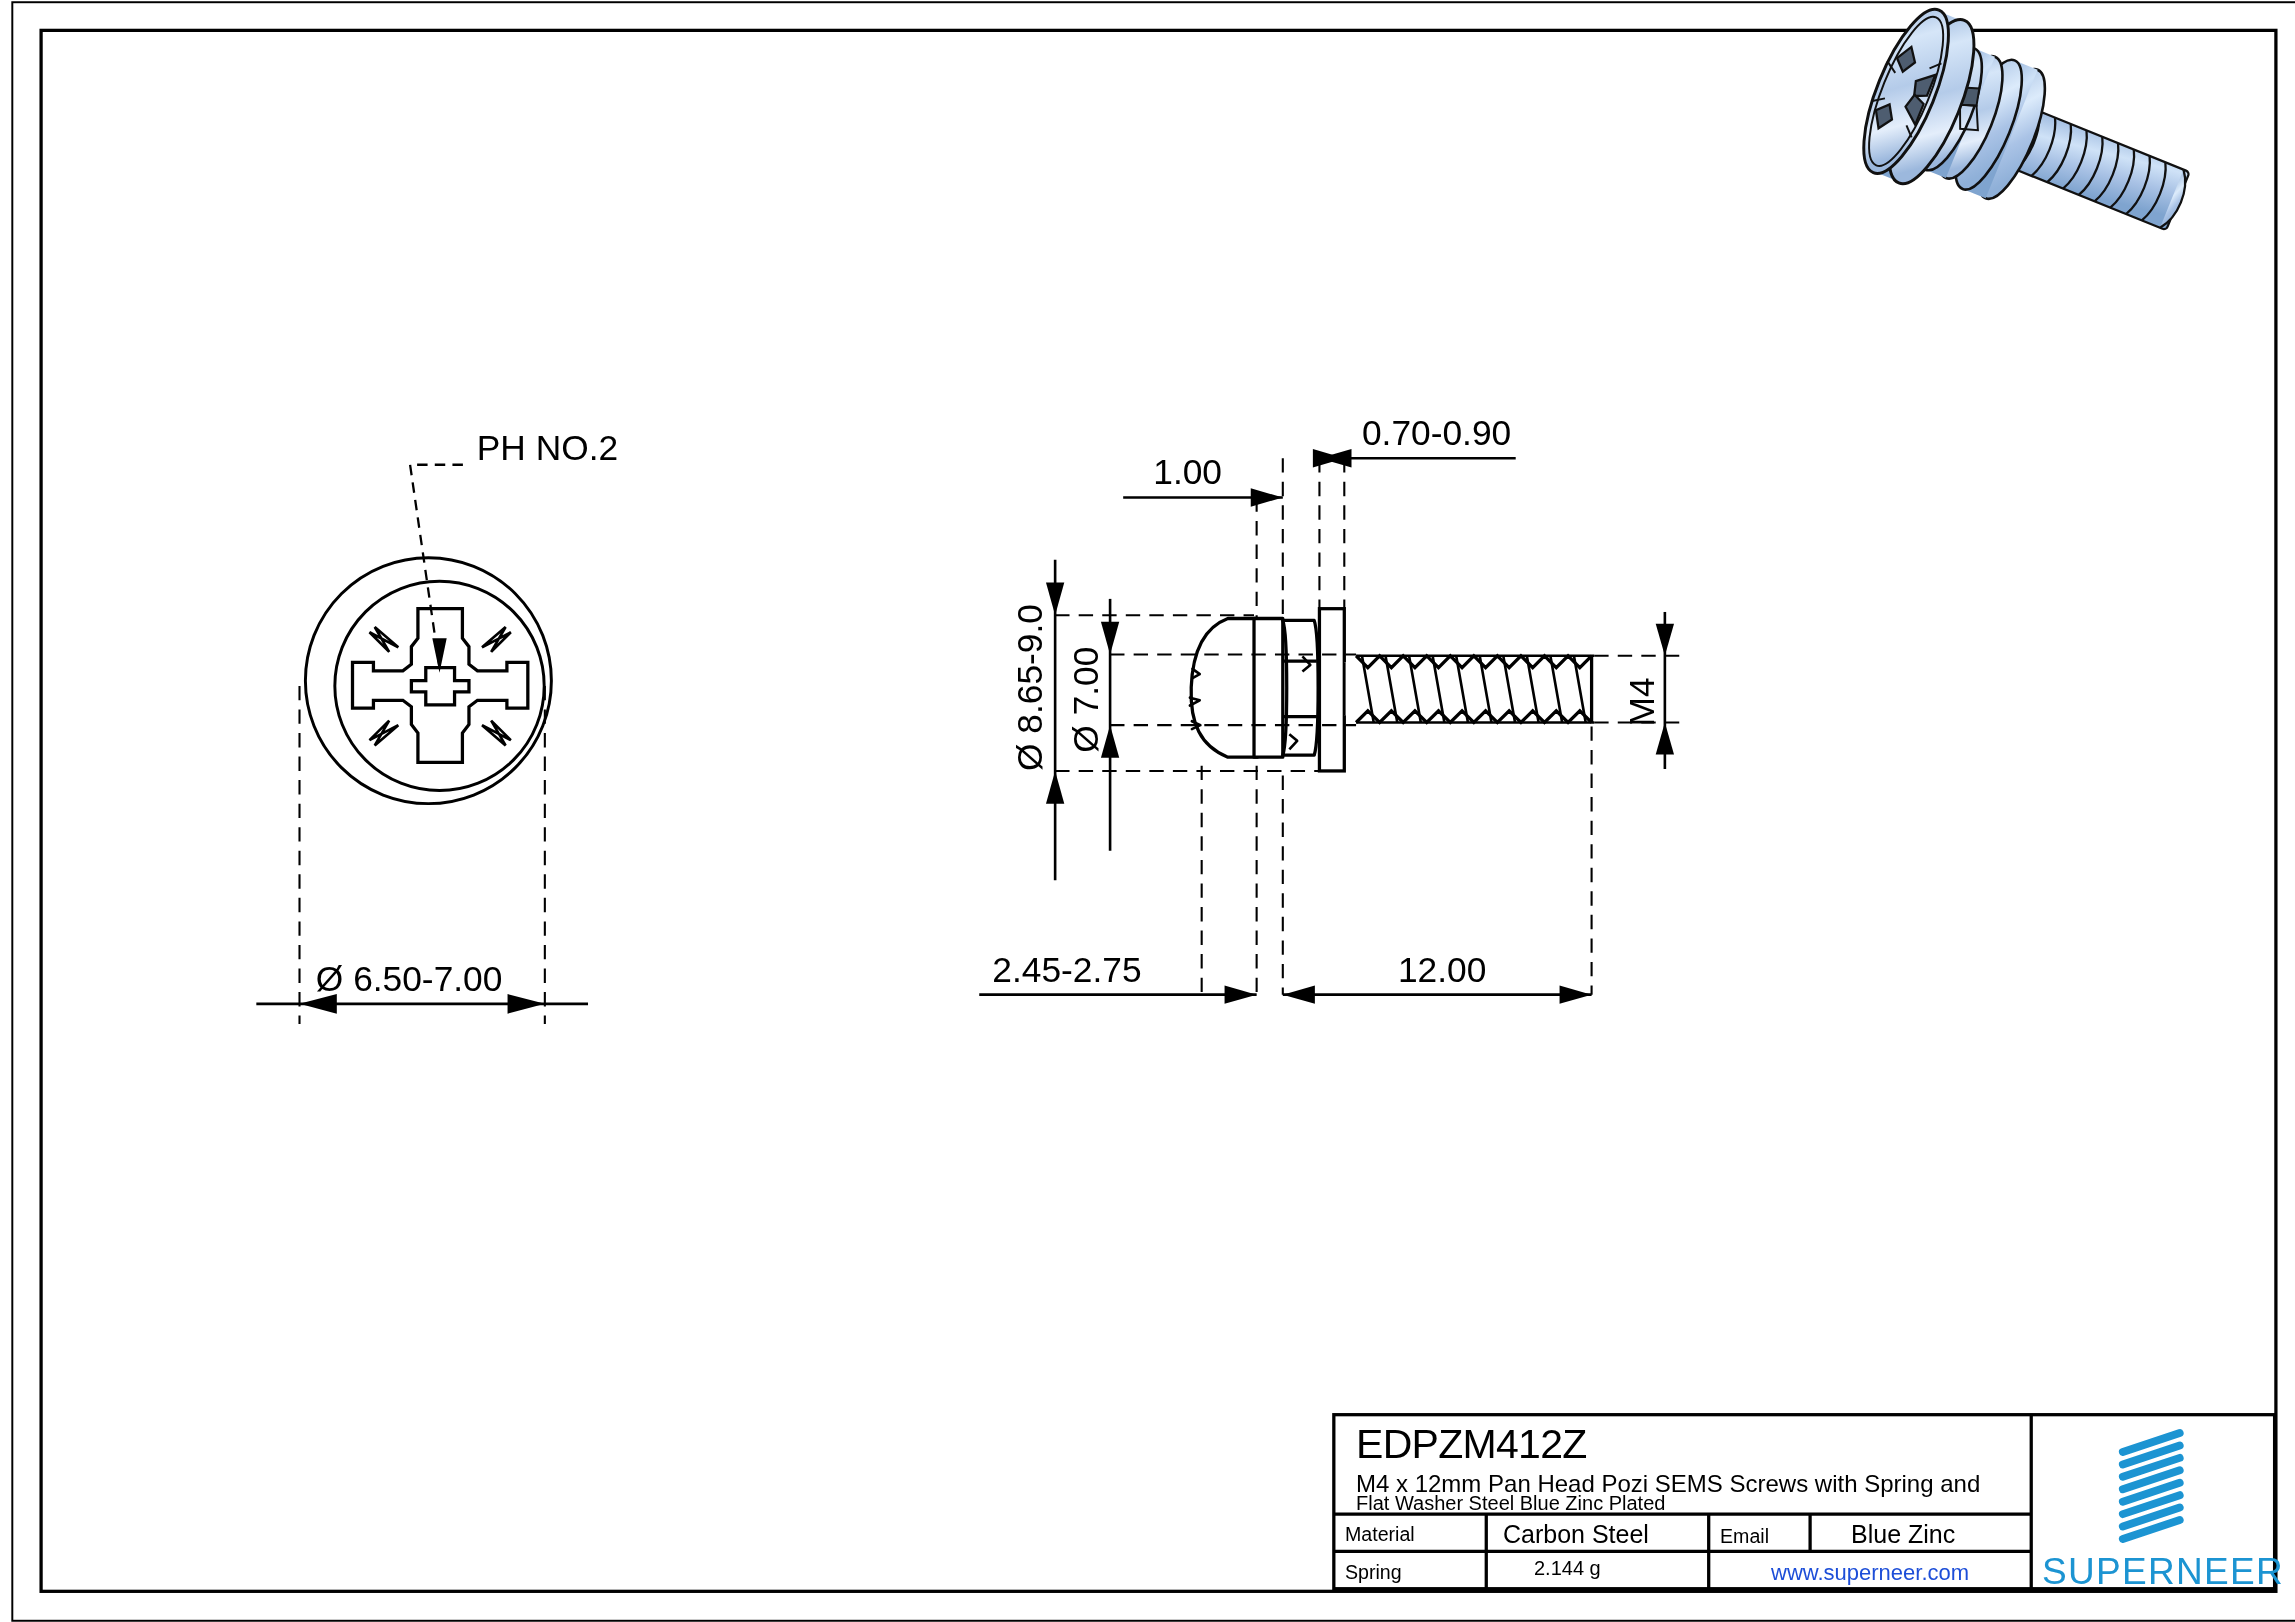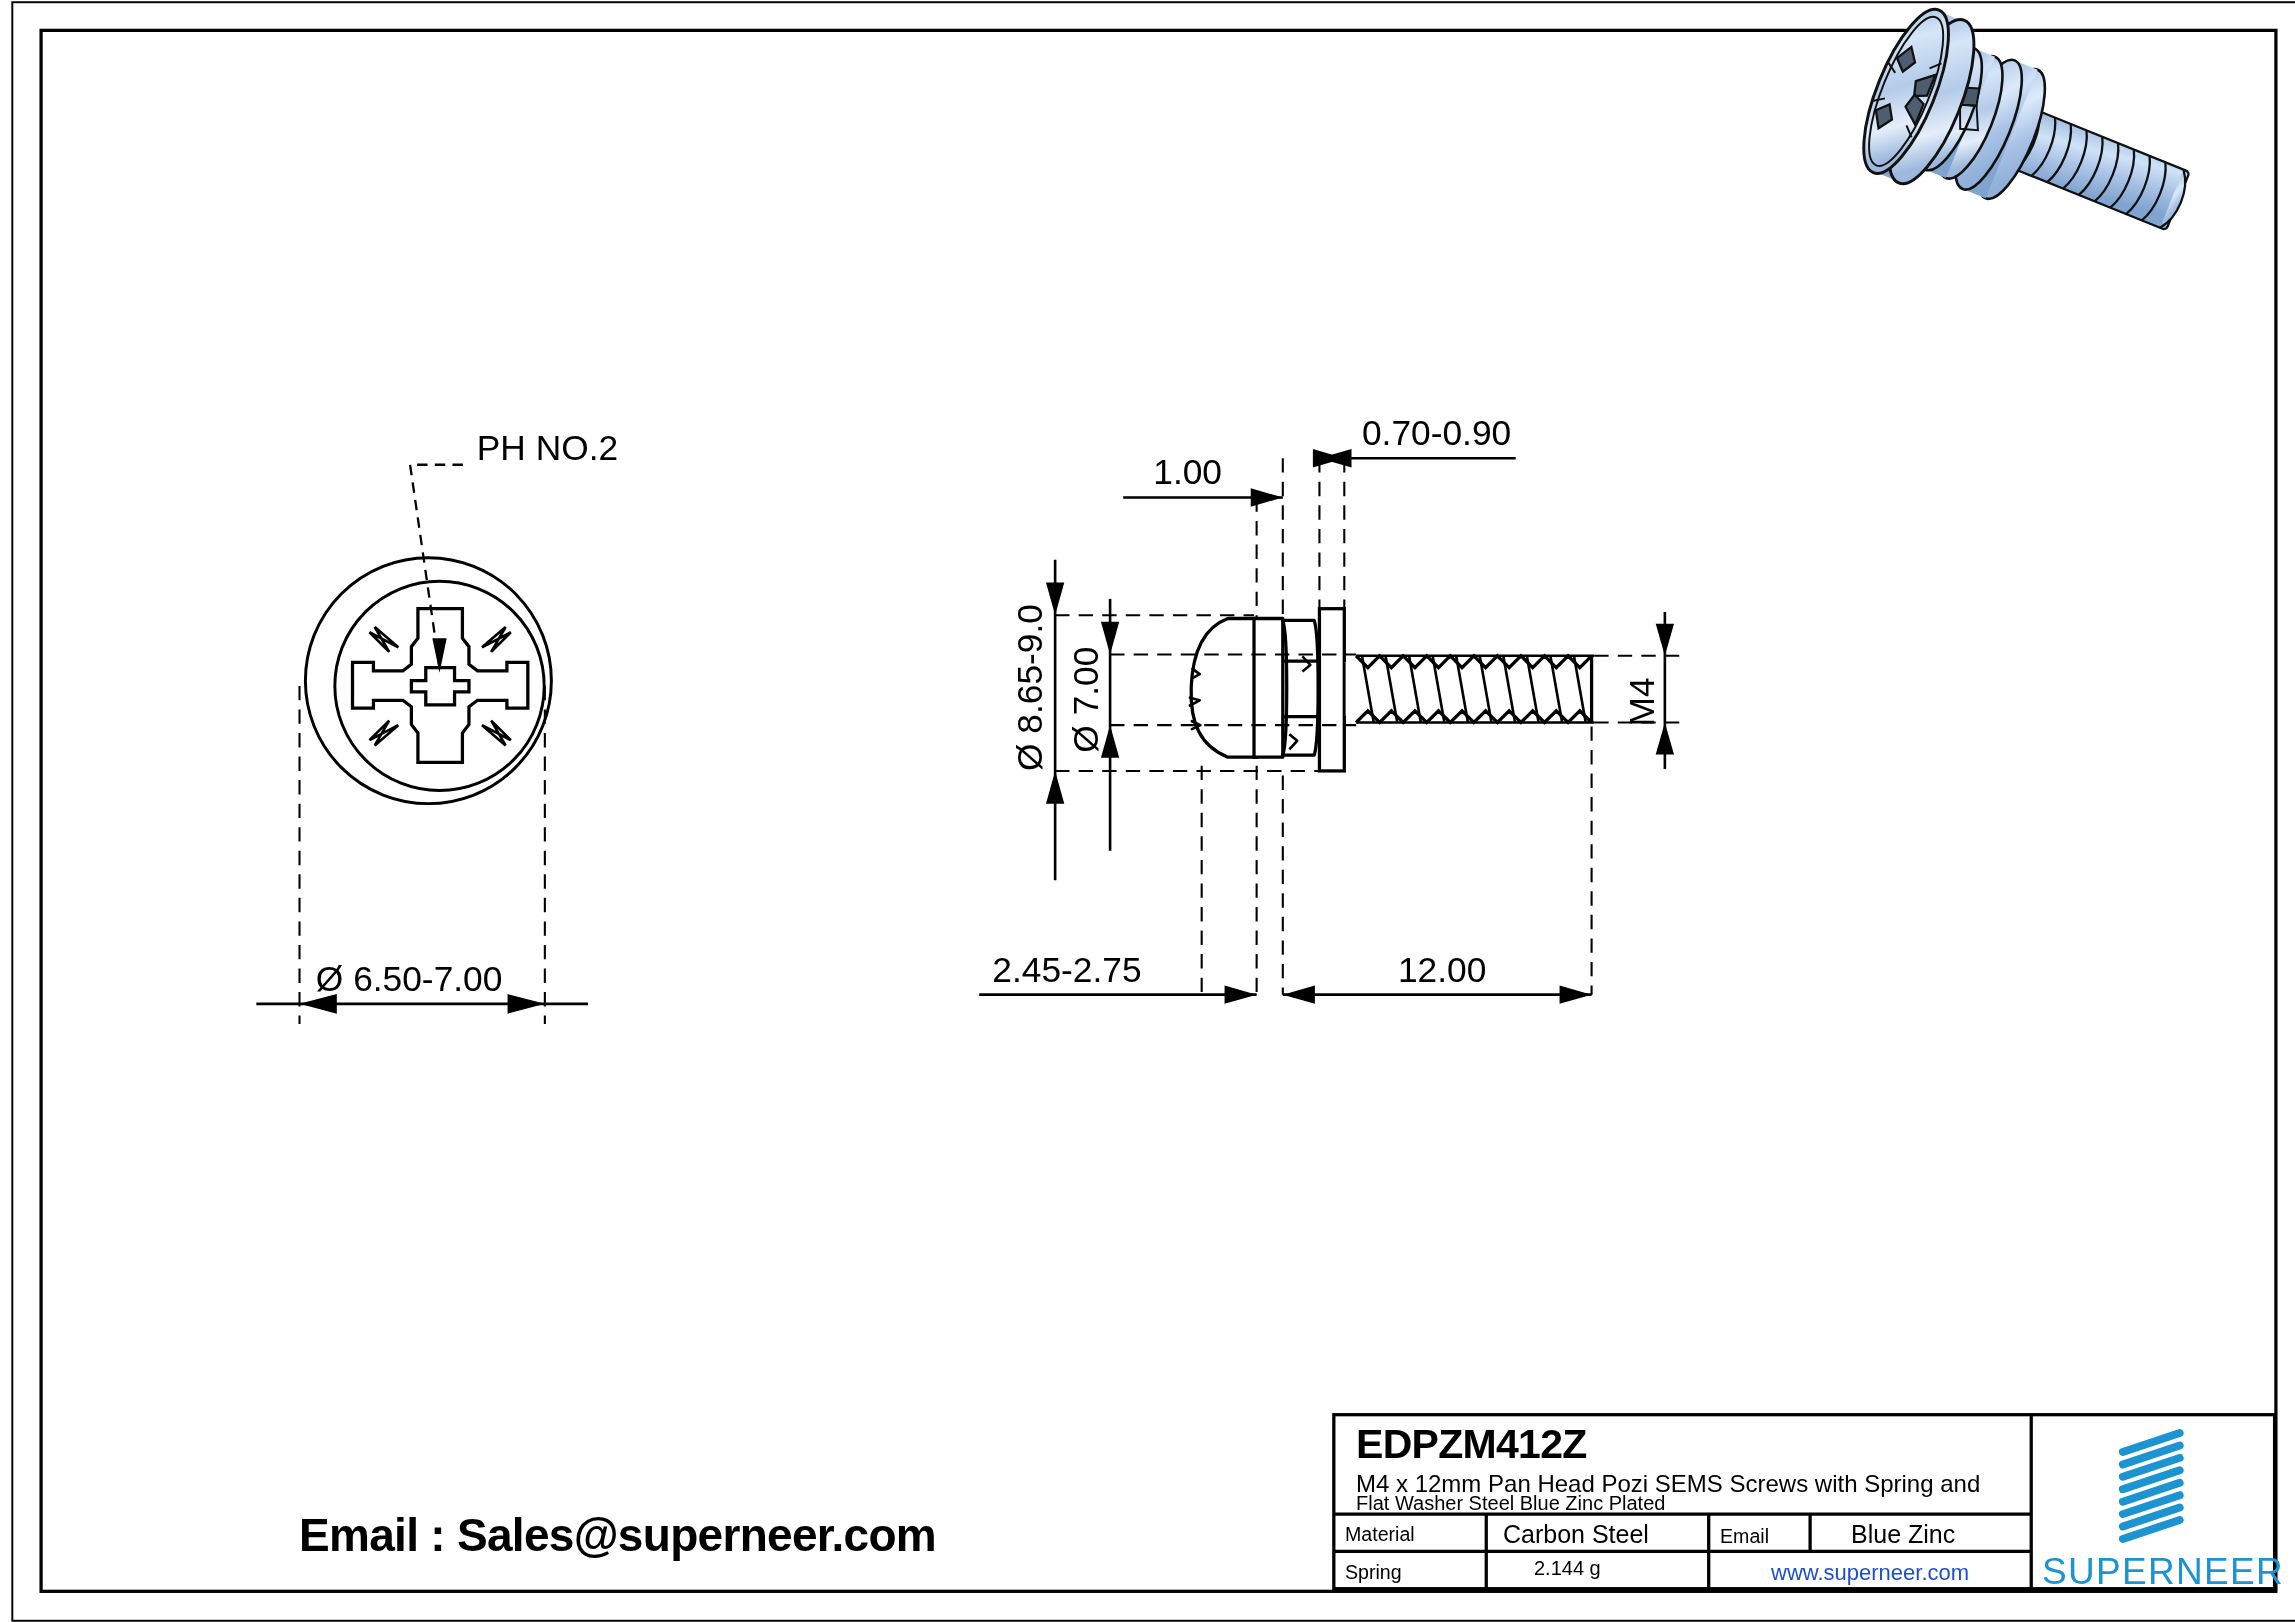--- a/index.html
+++ b/index.html
@@ -321,40 +321,39 @@
             <path d="M 36 62 L 18 50"></path>
             <path d="M 36 104 L 18 116"></path>
             <path d="M 82 36 L 96 22"></path>
             <path d="M 82 130 L 96 144"></path>
           </g>
         </g>
       </g>
     </g>
   </svg>
 
-  <div class="tb-text" style="left:288px; top:1508px; font-size:46px; font-weight:bold; letter-spacing:-0.7px;">Email : Sales@superneer.com</div>
 
   <svg class="layer" viewBox="0 0 3508 2480" width="2295" height="1623">
     <g stroke="#000" fill="none" stroke-width="5">
 
       <rect x="2022" y="2162" width="1438" height="266"></rect>
 
       <line x1="3088" y1="2162" x2="3088" y2="2428"></line>
 
       <line x1="2022" y1="2314" x2="3088" y2="2314"></line>
 
       <line x1="2022" y1="2371" x2="3088" y2="2371"></line>
 
       <line x1="2255" y1="2314" x2="2255" y2="2428"></line>
       <line x1="2595" y1="2314" x2="2595" y2="2428"></line>
       <line x1="2750" y1="2314" x2="2750" y2="2371"></line>
     </g>
   </svg>
 
-  <div class="tb-text" style="left:1345px; top:1421px; font-size:41px; font-weight:bold; letter-spacing:-0.7px;">EDPZM412Z</div>
+  <div class="tb-text" style="left:1345px; top:1421px; font-size:41px; font-weight:normal; letter-spacing:-0.7px;">EDPZM412Z</div>
 
   <div class="tb-text" style="left:1345px; top:1470px; font-size:24px;">M4 x 12mm Pan Head Pozi SEMS Screws with Spring and</div>
 
   <div class="tb-text" style="left:1345px; top:1492px; font-size:20px;">Flat Washer Steel Blue Zinc Plated</div>
 
   <div class="tb-text" style="left:1334px; top:1523px; font-size:19.6px;">Material</div>
 
   <div class="tb-text" style="left:1492px; top:1520px; font-size:25px;">Carbon Steel</div>
 
   <div class="tb-text" style="left:1709px; top:1525px; font-size:19.6px;">Email</div>

